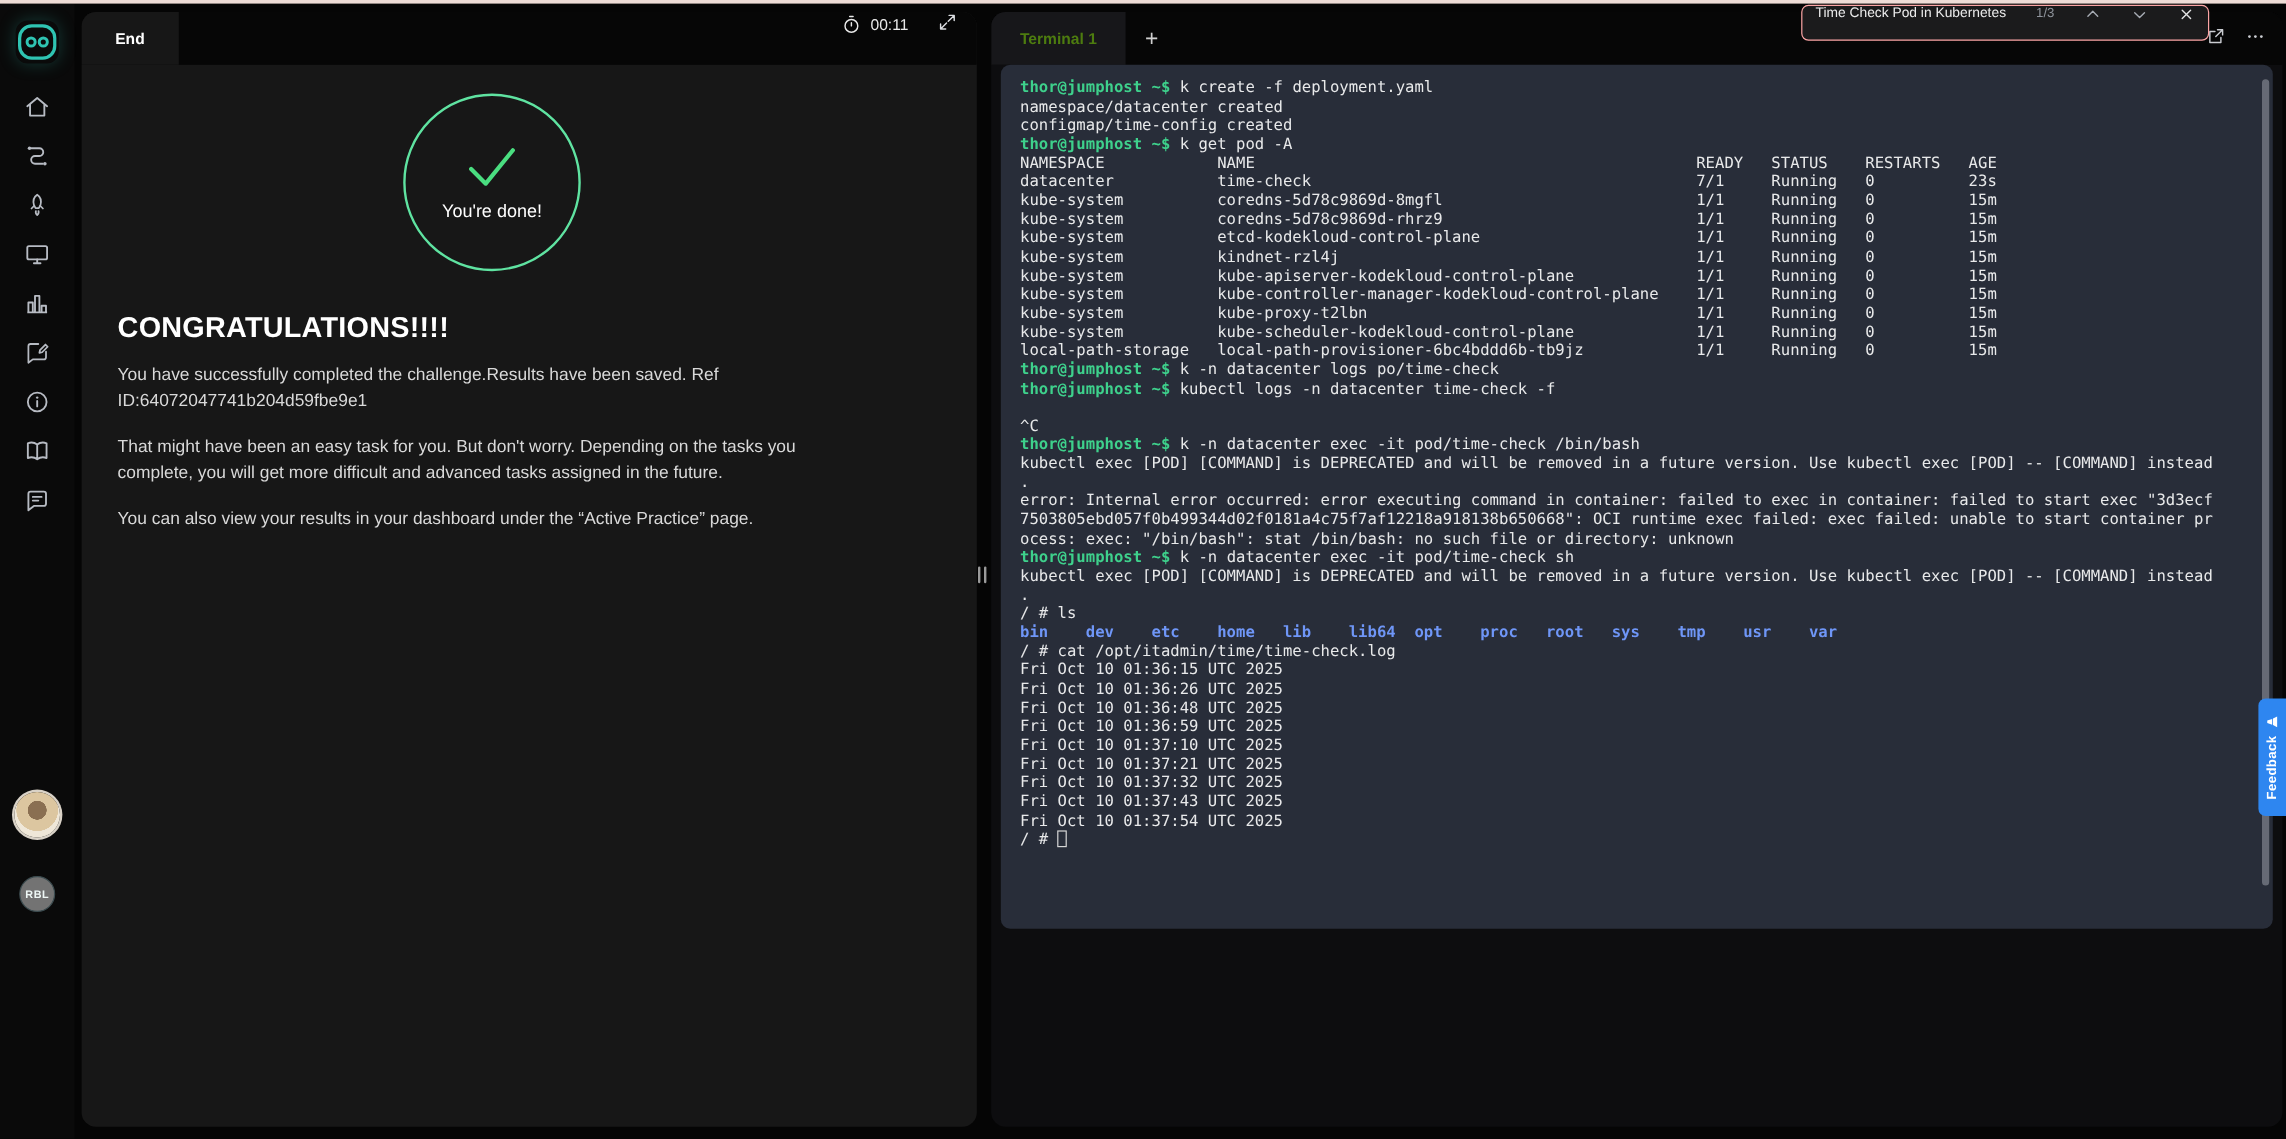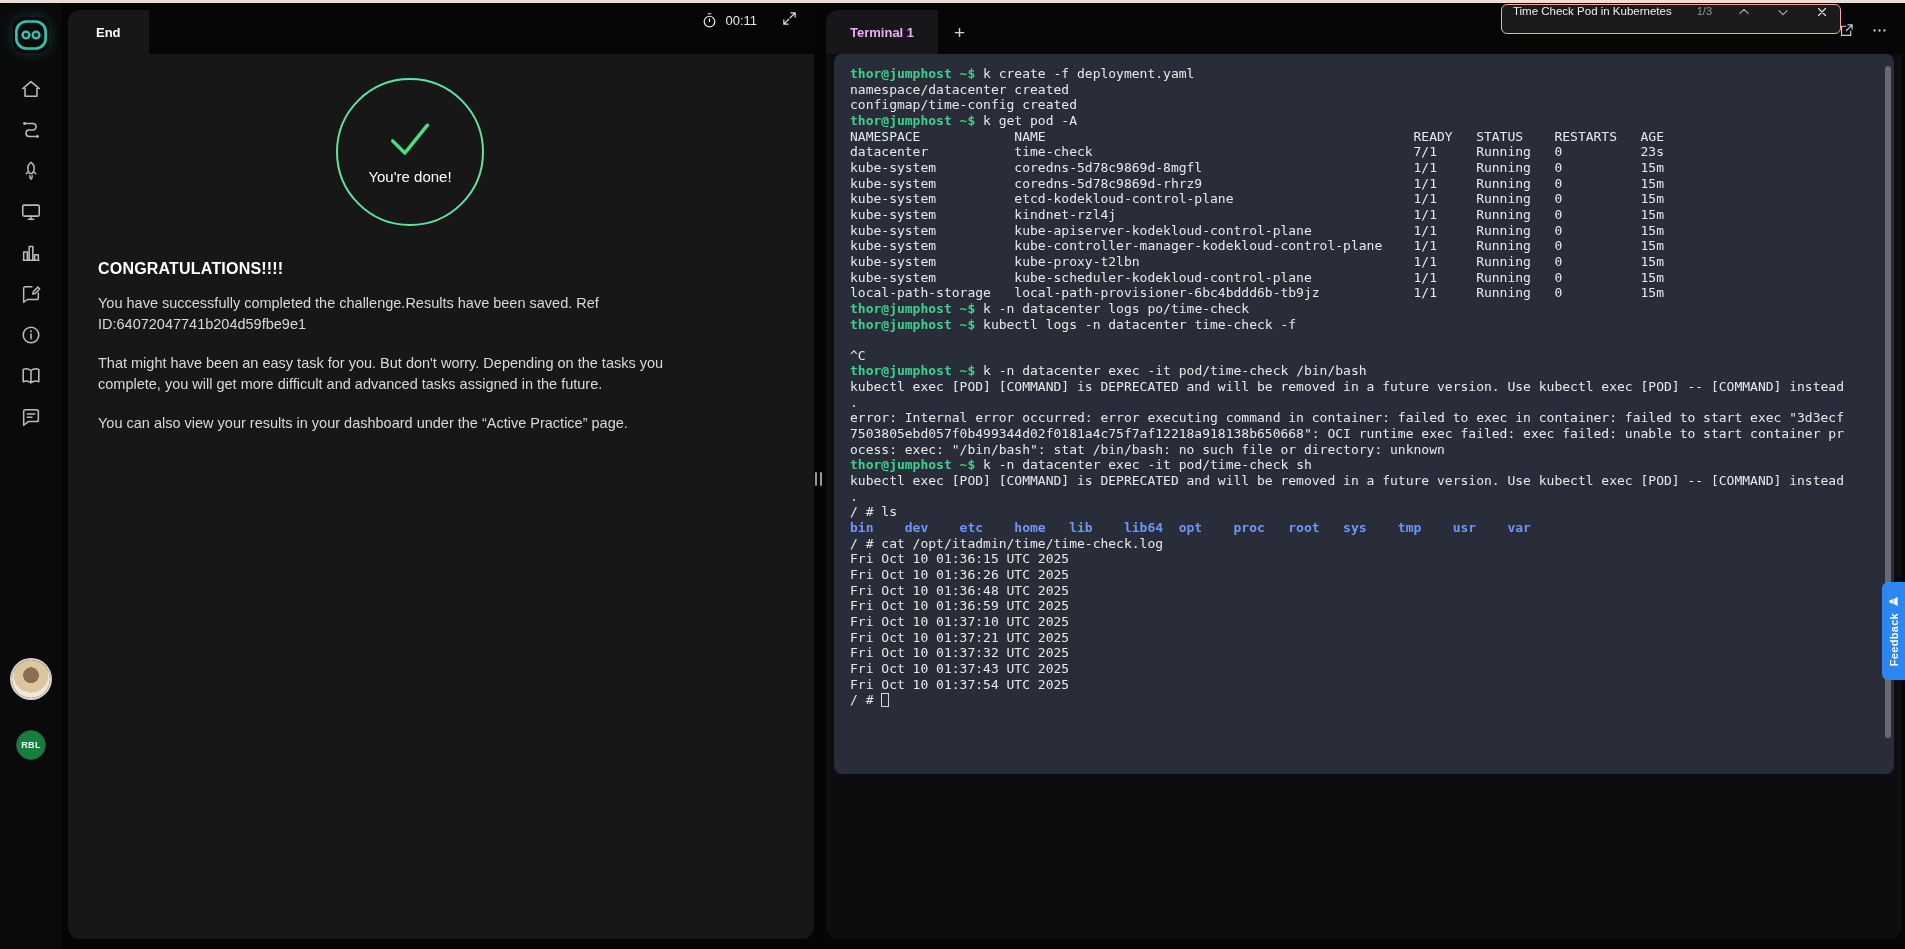--- a/index.html
+++ b/index.html
@@ -17,53 +17,53 @@
   .nav-icons { position:absolute; top:74px; left:0; right:0; display:flex; flex-direction:column;
                align-items:center; gap:17px; }
   .icon-btn { width:36px; height:24px; display:flex; align-items:center; justify-content:center;
               color:#b7bbc3; }
   .icon-btn svg { width:22px; height:22px; }
   .sidebar-bottom { position:absolute; top:657px; left:0; right:0; display:flex; flex-direction:column;
                     align-items:center; gap:32px; }
   .avatar { width:38px; height:38px; border-radius:50%;
             background:radial-gradient(circle at 50% 40%, #8a6f52 0 26%, #dcc6a0 27% 58%, #efe7d8 59%);
             box-shadow:0 0 0 2px #d9d2c7; }
-  .rbl-badge { width:30px; height:30px; border-radius:50%; background:#15803d;
+  .rbl-badge { width:30px; height:30px; border-radius:50%; background:#737373;
                border:1px solid #3c4c50; color:#eef7f5; font-size:9px; font-weight:700;
                letter-spacing:.4px; display:flex; align-items:center; justify-content:center; }
 
   
   .left-panel { position:absolute; left:68px; top:10px; width:746px; height:929px;
                 background:#171717; border-radius:12px; overflow:hidden; }
   .lp-header { height:44px; background:#060606; display:flex; align-items:flex-start; }
   .end-tab { height:100%; padding:0 28px; background:#171717; color:#fff; font-size:13px;
              font-weight:600; display:flex; align-items:center; border-radius:10px 0 0 0; }
   .lp-header-right { margin-left:auto; display:flex; align-items:center; gap:24px; margin-right:16px;
                      color:#dcdee2; }
   .timer { display:flex; align-items:center; gap:7px; font-size:13px; color:#e8e8e8; }
   .timer svg, .lp-header-right button svg { width:17px; height:17px; }
 
   .lp-content { padding:12px 92px 0 30px; }
   .success-circle { width:148px; height:148px; border-radius:50%; border:2px solid #5fe3a1;
                     margin:12px auto 34px; display:flex; flex-direction:column; align-items:center;
                     justify-content:center; gap:8px; }
   .success-circle svg { width:56px; height:40px; }
   .done-label { color:#fff; font-size:15px; }
-  .congrats { color:#fff; font-size:16px; font-weight:700; letter-spacing:.2px; margin:0 0 15px; }
+  .congrats { color:#fff; font-size:24px; font-weight:700; letter-spacing:.2px; margin:0 0 15px; }
   .lp-content p { color:#d9d9d9; font-size:14.5px; line-height:20.5px; margin:0 0 19px; max-width:592px; }
 
   
   .panel-divider { position:absolute; left:815px; top:472px; display:flex; gap:3px; z-index:10; cursor:col-resize; }
   .panel-divider span { width:2px; height:14px; background:#9a9a9a; border-radius:1px; }
 
   
   .right-panel { position:absolute; left:826px; top:10px; right:3px; height:929px;
                  background:#0d0d0f; border-radius:12px; overflow:hidden; }
   .term-header { height:44px; background:#060606; display:flex; align-items:center; }
-  .term-tab { height:100%; padding:12px 24px; background:#17171a; color:#f0abfc; font-size:13px;
+  .term-tab { height:100%; padding:12px 24px; background:#17171a; color:#4d7c0f; font-size:13px;
               font-weight:600; display:flex; align-items:center; border-radius:10px 0 0 0; }
   .add-tab { font-size:19px; color:#cfcfcf; margin-left:16px; line-height:1; }
   .term-header-right { margin-left:auto; display:flex; align-items:center; gap:16px;
                        margin-right:14px; color:#caccd1; }
   .term-header-right svg { width:17px; height:17px; }
 
   .terminal { position:absolute; left:8px; right:8px; top:44px; height:720px;
               background:#282d39; border-radius:8px; overflow:hidden; }
   .term-output { position:absolute; left:16px; top:12px; right:14px;
                  font-family:"DejaVu Sans Mono",monospace; font-size:13px; line-height:15.65px; }

